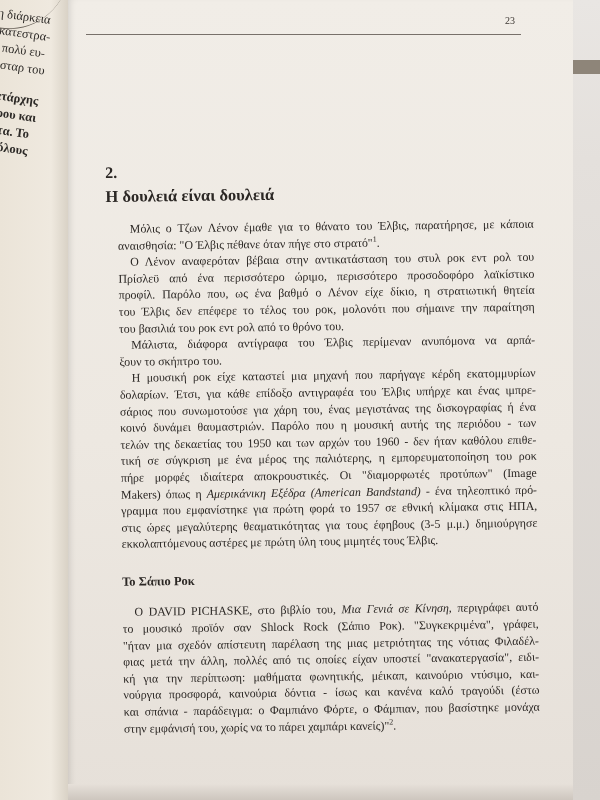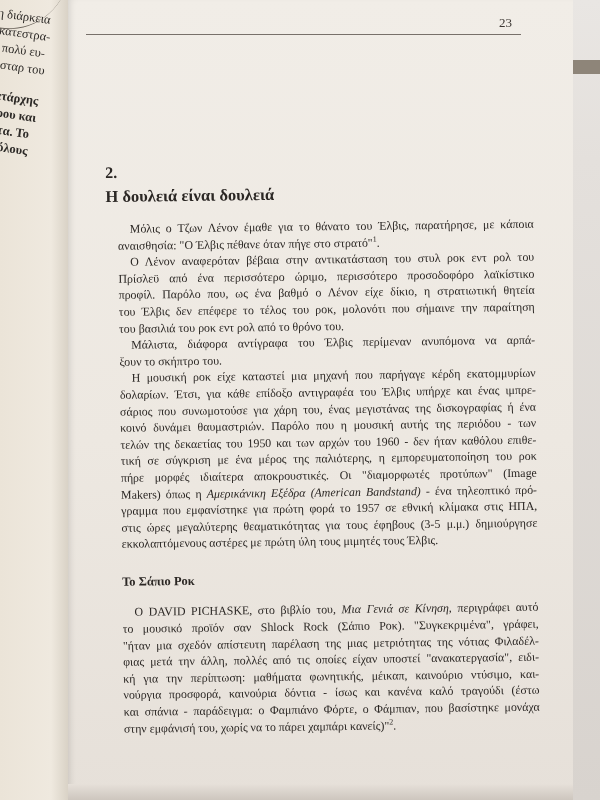--- a/index.html
+++ b/index.html
@@ -37,22 +37,22 @@
   }
   .page-bottom-edge {
     position:absolute; left:68px; top:784px; width:505px; height:16px;
     background:linear-gradient(180deg,#e6e0d9 0%,#cdc6be 100%);
   }
   .header-rule {
     position:absolute; left:18px; top:34px; width:435px; height:0;
     border-top:1px solid #77706a;
   }
   .page-number {
-    position:absolute; left:431px; top:15px; width:22px; text-align:left;
-    font-size:13px; color:#3a3531;
+    position:absolute; left:431px; top:15px; width:22px; text-align:center;
+    font-size:10px; color:#3a3531;
   }
   .content {
     position:absolute; left:37px; top:163px; width:428px;
     color:#2b2724; font-size:11.9px; line-height:16.6px;
     transform:rotate(-0.7deg); transform-origin:left top;
   }
   .chapter-num { font-weight:bold; font-size:16px; line-height:20px; margin:0; }
   .chapter-title { font-weight:bold; font-size:16.5px; line-height:22px; margin:3px 0 13px 0; }
   .para { margin:0; text-indent:12px; text-align:justify; }
   .para .ln { display:block; text-align:justify; text-align-last:justify; }

